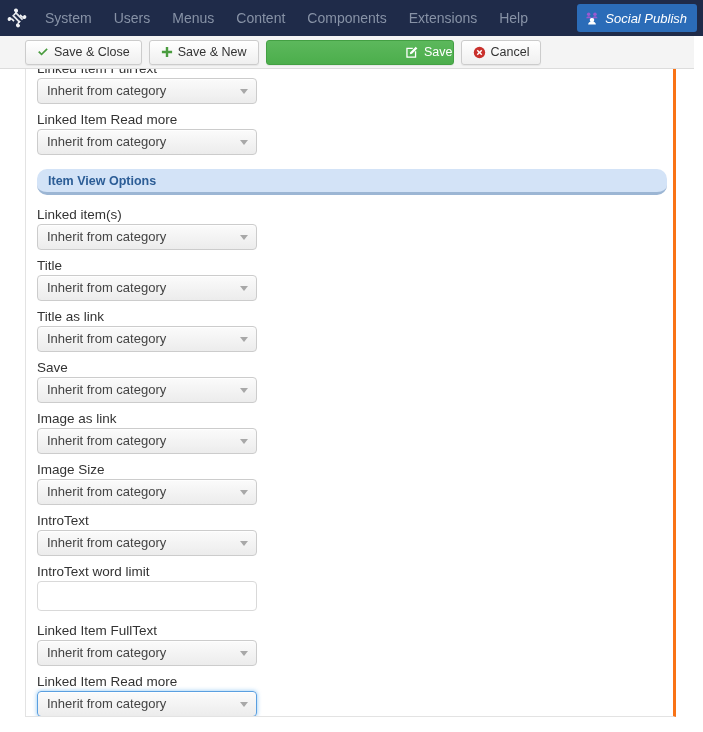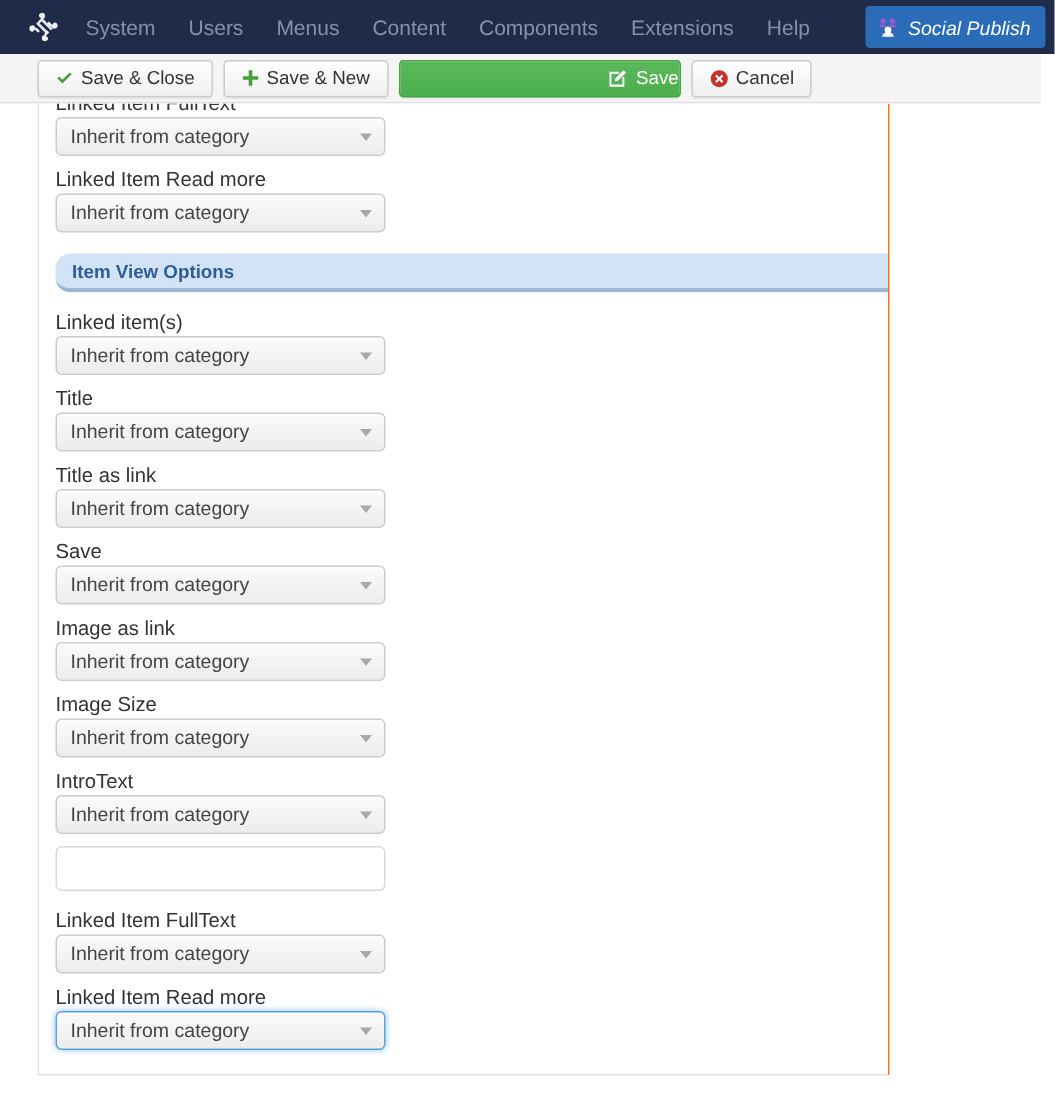--- a/index.html
+++ b/index.html
@@ -12,21 +12,20 @@
     font-family: "Liberation Sans", sans-serif;
   }
 
   
   #topbar {
     position: absolute; left: 0; top: 0;
     width: 703px; height: 36px;
     background: #1f2b49;
     display: flex; align-items: center;
     overflow: hidden;
-    padding-left: 12px;
   }
   #joomla-logo {
     width: 34px; height: 36px;
     display: flex; align-items: center; justify-content: center;
     flex: 0 0 auto;
   }
   #joomla-logo svg { display: block; }
   .navitem {
     color: #8792a6;
     font-size: 14px;
@@ -97,23 +96,23 @@
   #content-area {
     position: absolute;
     left: 0; top: 69px;
     width: 703px; height: 663px;
     background: #ffffff;
     overflow: hidden;
   }
   #form-panel {
     position: absolute;
     left: 25px; top: 0px;
-    width: 568px; height: 648px;
+    width: 651px; height: 648px;
     border-left: 1px solid #e3e3e3;
-    border-right: 1px solid #f97316;
+    border-right: 3px solid #f97316;
     border-bottom: 1px solid #e3e3e3;
     background: #ffffff;
     padding: 0 11px;
     overflow: hidden;
   }
 
   .ctrl-label {
     font-size: 13.5px;
     color: #333333;
     line-height: 16px;
@@ -356,20 +355,21 @@
       <div class="ctrl-label">IntroText</div>
       <div class="selwrap">
         <select class="jselect">
           <option>Inherit from category</option>
         </select>
         <span class="arrow"></span>
       </div>
     </div>
 
     <div class="ctrl-group" style="margin-bottom:12px;">
+      <div class="ctrl-label">IntroText word limit</div>
       <input class="jtext" type="text" value="" style="">
     </div>
 
     <div class="ctrl-group">
       <div class="ctrl-label">Linked Item FullText</div>
       <div class="selwrap">
         <select class="jselect">
           <option>Inherit from category</option>
         </select>
         <span class="arrow"></span>

